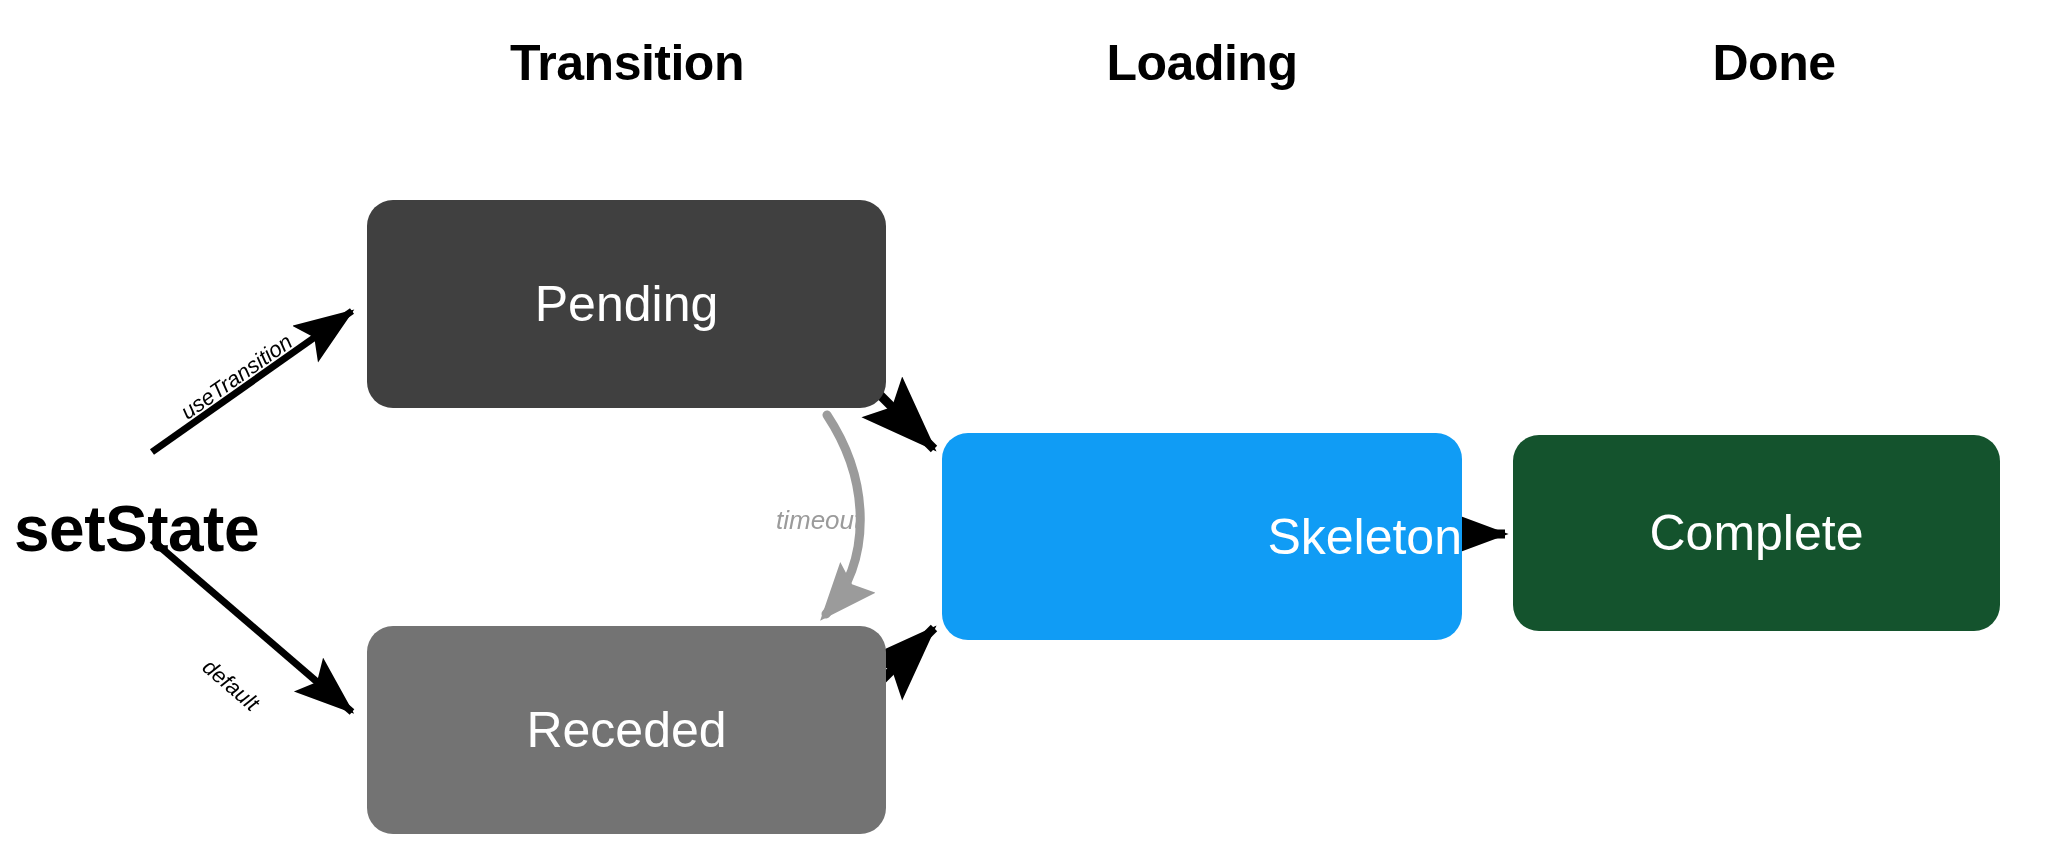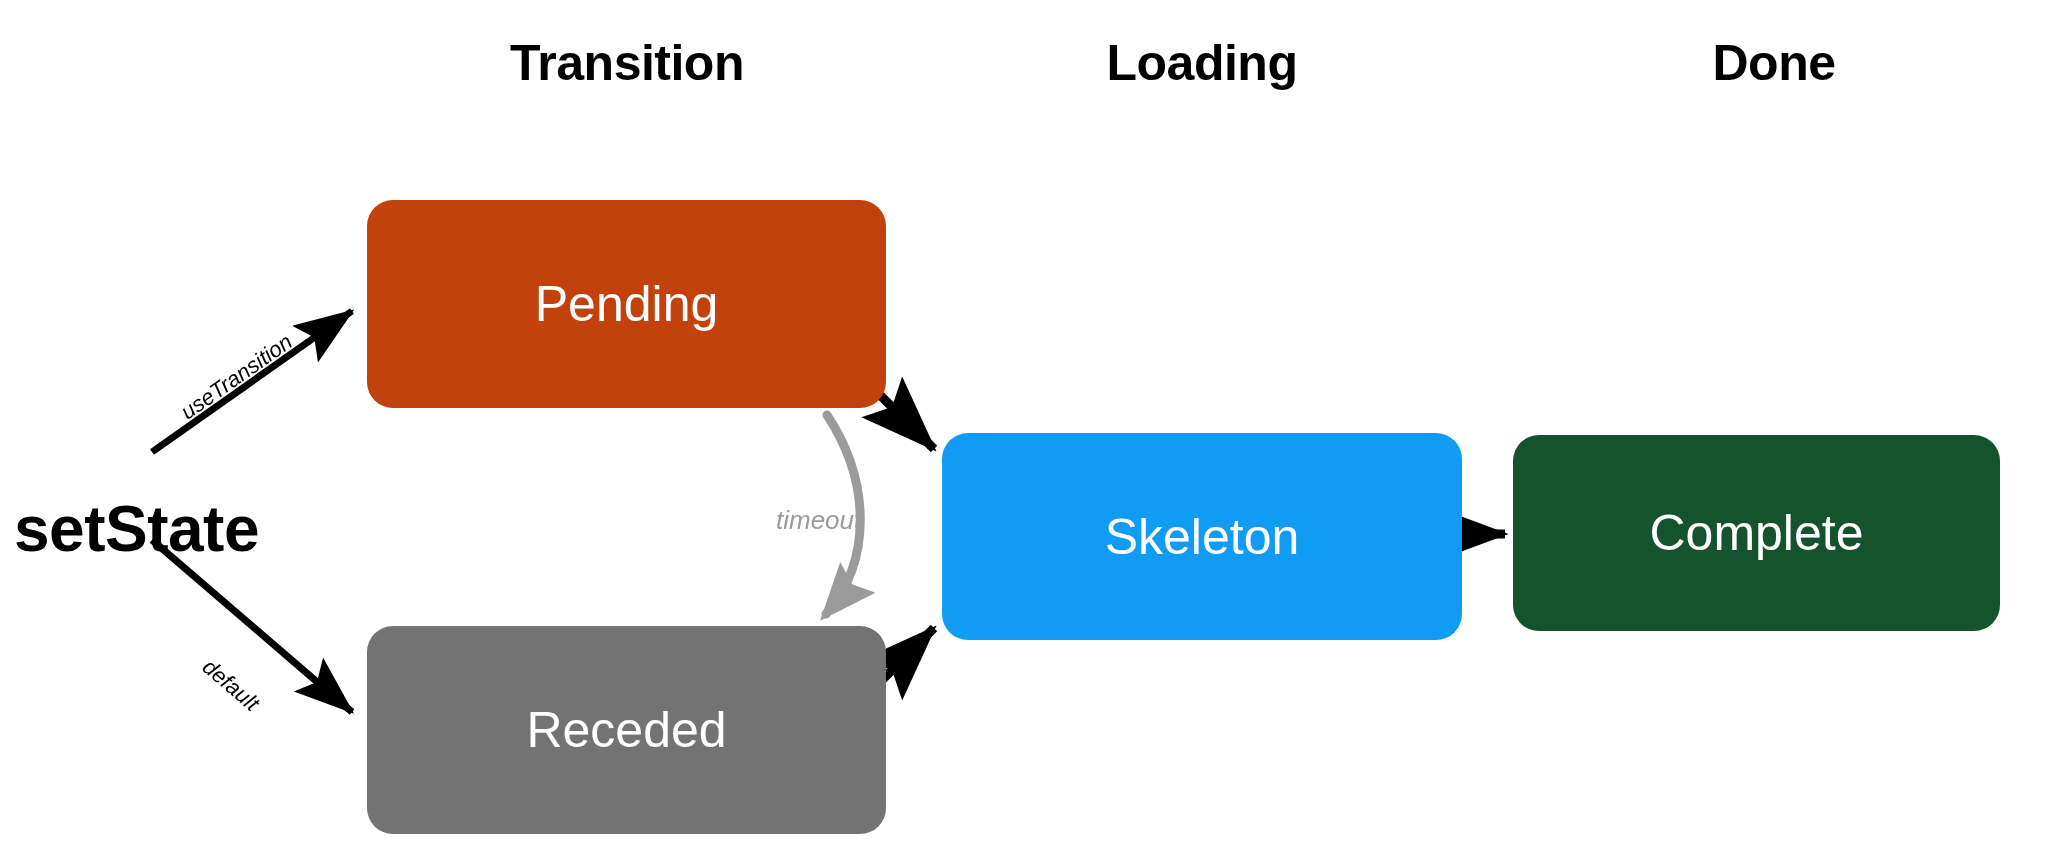--- a/index.html
+++ b/index.html
@@ -136,29 +136,29 @@
   <div class="col-header" style="left:1202px; top:34px;">Loading</div>
 
   <div class="source-node" style="left:14px; top:492px;">setState</div>
 
   <div class="edge-label" style="left:176px; top:404px; transform: rotate(-35.2deg);">useTransition</div>
 
   <div class="edge-label" style="left:214px; top:654px; transform: rotate(40.5deg);">default</div>
 
   <div class="edge-label timeout-label" style="left:776px; top:505px;">timeout</div>
 
-  <div class="state-box" style="left:367px; top:200px; width:519px; height:208px; background:#c2410c;">
+  <div class="state-box" style="left:367px; top:200px; width:519px; height:208px; background:#404040;">
     <span class="state-label">Pending</span>
   </div>
 
   <div class="state-box" style="left:367px; top:626px; width:519px; height:208px; background:#737373;">
     <span class="state-label">Receded</span>
   </div>
 
-  <div class="state-box" style="left:942px; top:433px; width:520px; height:207px; background:#109CF5;">
+  <div class="state-box" style="left:942px; top:433px; width:520px; height:207px; background:#109CF5;justify-content:flex-end;">
     <span class="state-label">Skeleton</span>
   </div>
 
   <div class="state-box" style="left:1513px; top:435px; width:487px; height:196px; background:#14532d;">
     <span class="state-label">Complete</span>
   </div>
 
 </div>
 
 </body></html>

